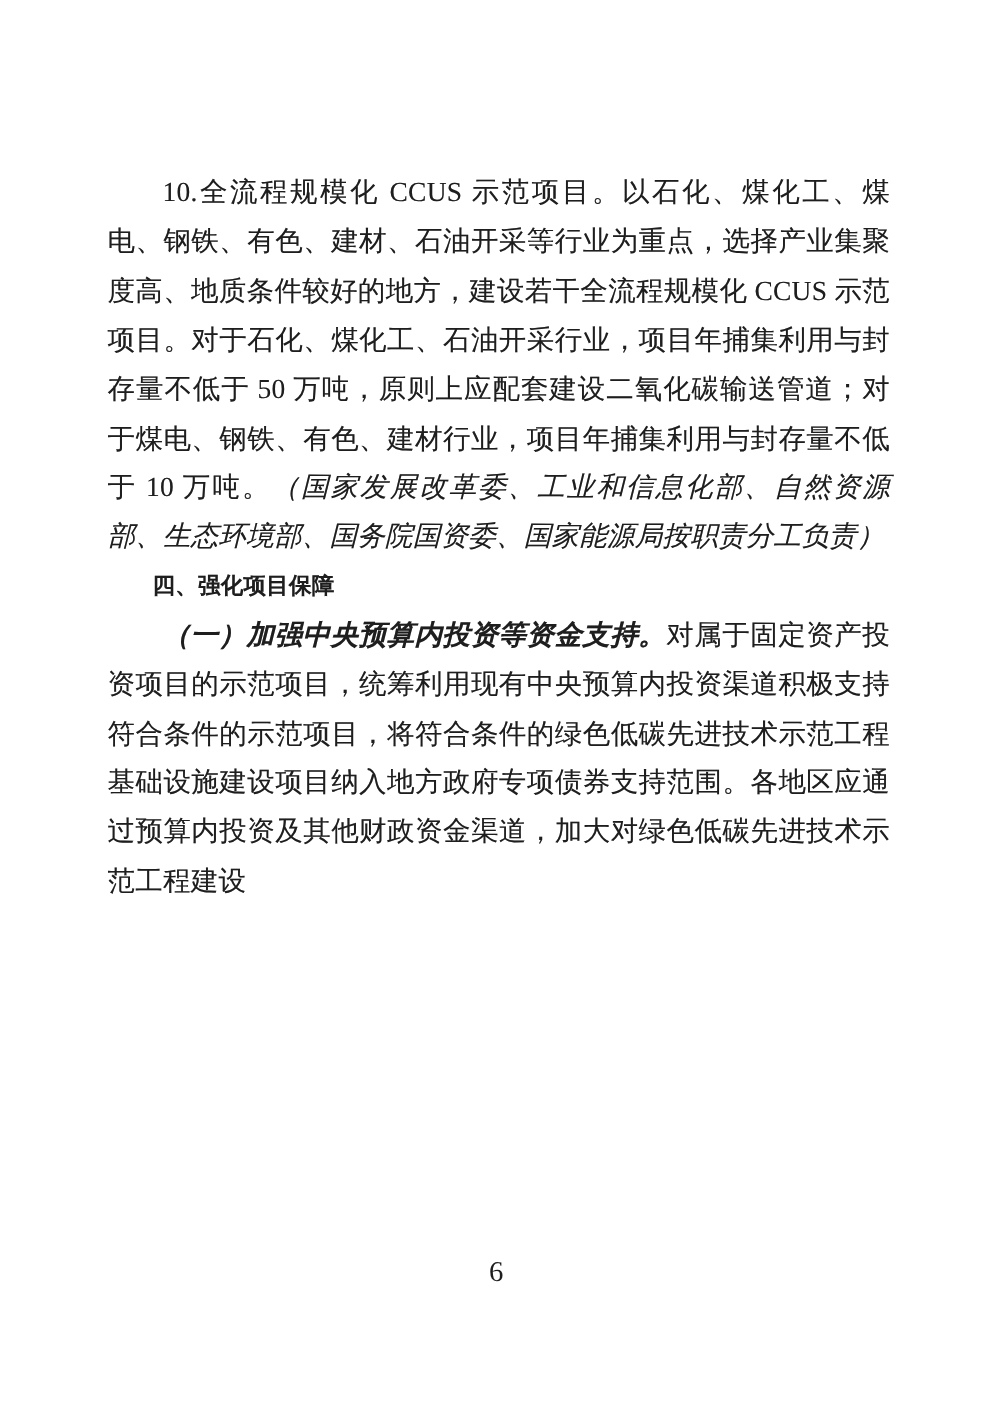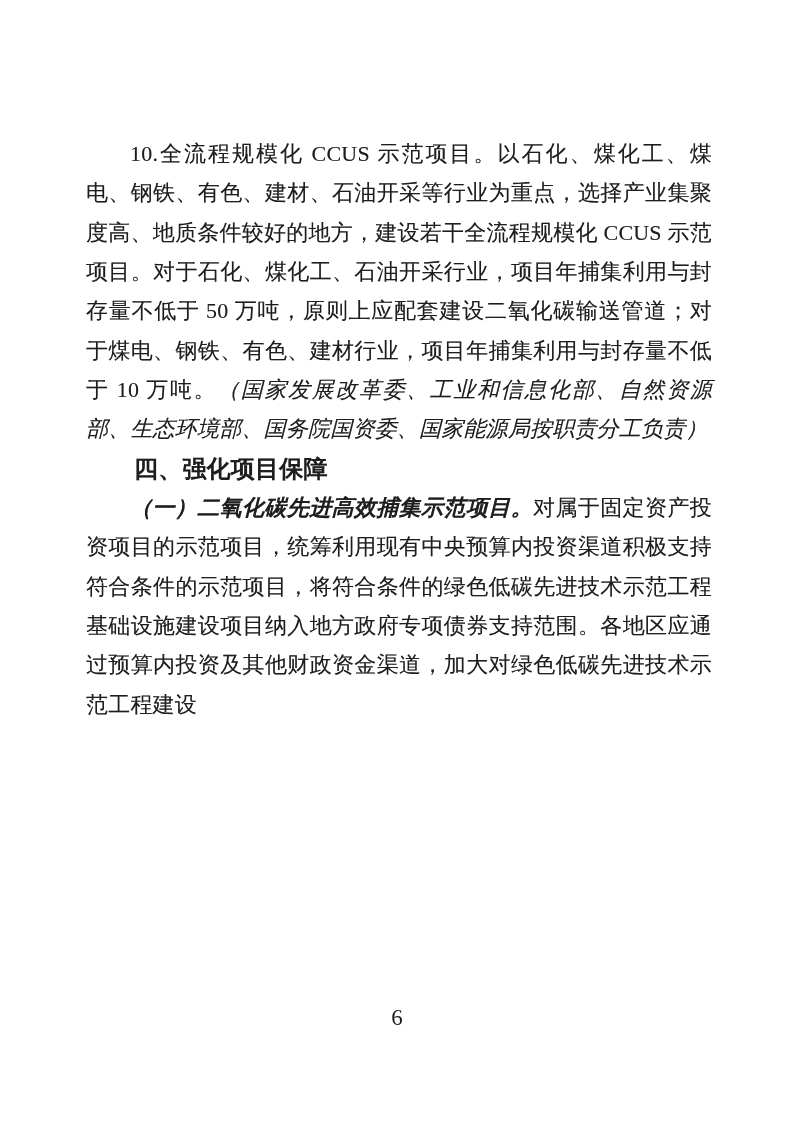--- a/index.html
+++ b/index.html
@@ -44,21 +44,21 @@
     font-style: italic;
     font-weight: bold;
   }
   
   .section-heading {
     margin: 0;
     padding: 0;
     text-indent: 2em;
     font-family: "Liberation Sans", "DejaVu Sans", sans-serif;
     font-weight: bold;
-    font-size: 24px;
+    font-size: 18px;
     line-height: 39.35px;
     color: #1e1e1e;
     text-align: left;
   }
   .page-number {
     position: absolute;
     left: 0;
     top: 1003px;
     width: 794px;
     text-align: center;
@@ -74,19 +74,19 @@
 <div class="page">
 
   <div class="content">
 
     <p><span>10.全流程规模化 CCUS 示范项目。以石化、煤化工、煤电、钢铁、有色、建材、石油开采等行业为重点，选择产业集聚度高、地质条件较好的地方，建设若干全流程规模化 CCUS 示范项目。对于石化、煤化工、石油开采行业，项目年捕集利用与封存量不低于 50 万吨，原则上应配套建设二氧化碳输送管道；对于煤电、钢铁、有色、建材行业，项目年捕集利用与封存量不低于 10 万吨。</span><span class="kai">（国家发展改革委、工业和信息化部、自然资源部、生态环境部、国务院国资委、国家能源局按职责分工负责）</span></p>
 
 
 
     <h2 class="section-heading">四、强化项目保障</h2>
 
-    <p><span class="kai-bold">（一）二氧化碳先进高效捕集示范项目。</span><span>对属于固定资产投资项目的示范项目，统筹利用现有中央预算内投资渠道积极支持符合条件的示范项目，将符合条件的绿色低碳先进技术示范工程基础设施建设项目纳入地方政府专项债券支持范围。各地区应通过预算内投资及其他财政资金渠道，加大对绿色低碳先进技术示范工程建设</span></p>
+    <p><span class="kai-bold">（一）加强中央预算内投资等资金支持。</span><span>对属于固定资产投资项目的示范项目，统筹利用现有中央预算内投资渠道积极支持符合条件的示范项目，将符合条件的绿色低碳先进技术示范工程基础设施建设项目纳入地方政府专项债券支持范围。各地区应通过预算内投资及其他财政资金渠道，加大对绿色低碳先进技术示范工程建设</span></p>
 
   </div>
 
   <div class="page-number">6</div>
 
 </div>
 
 </body></html>

